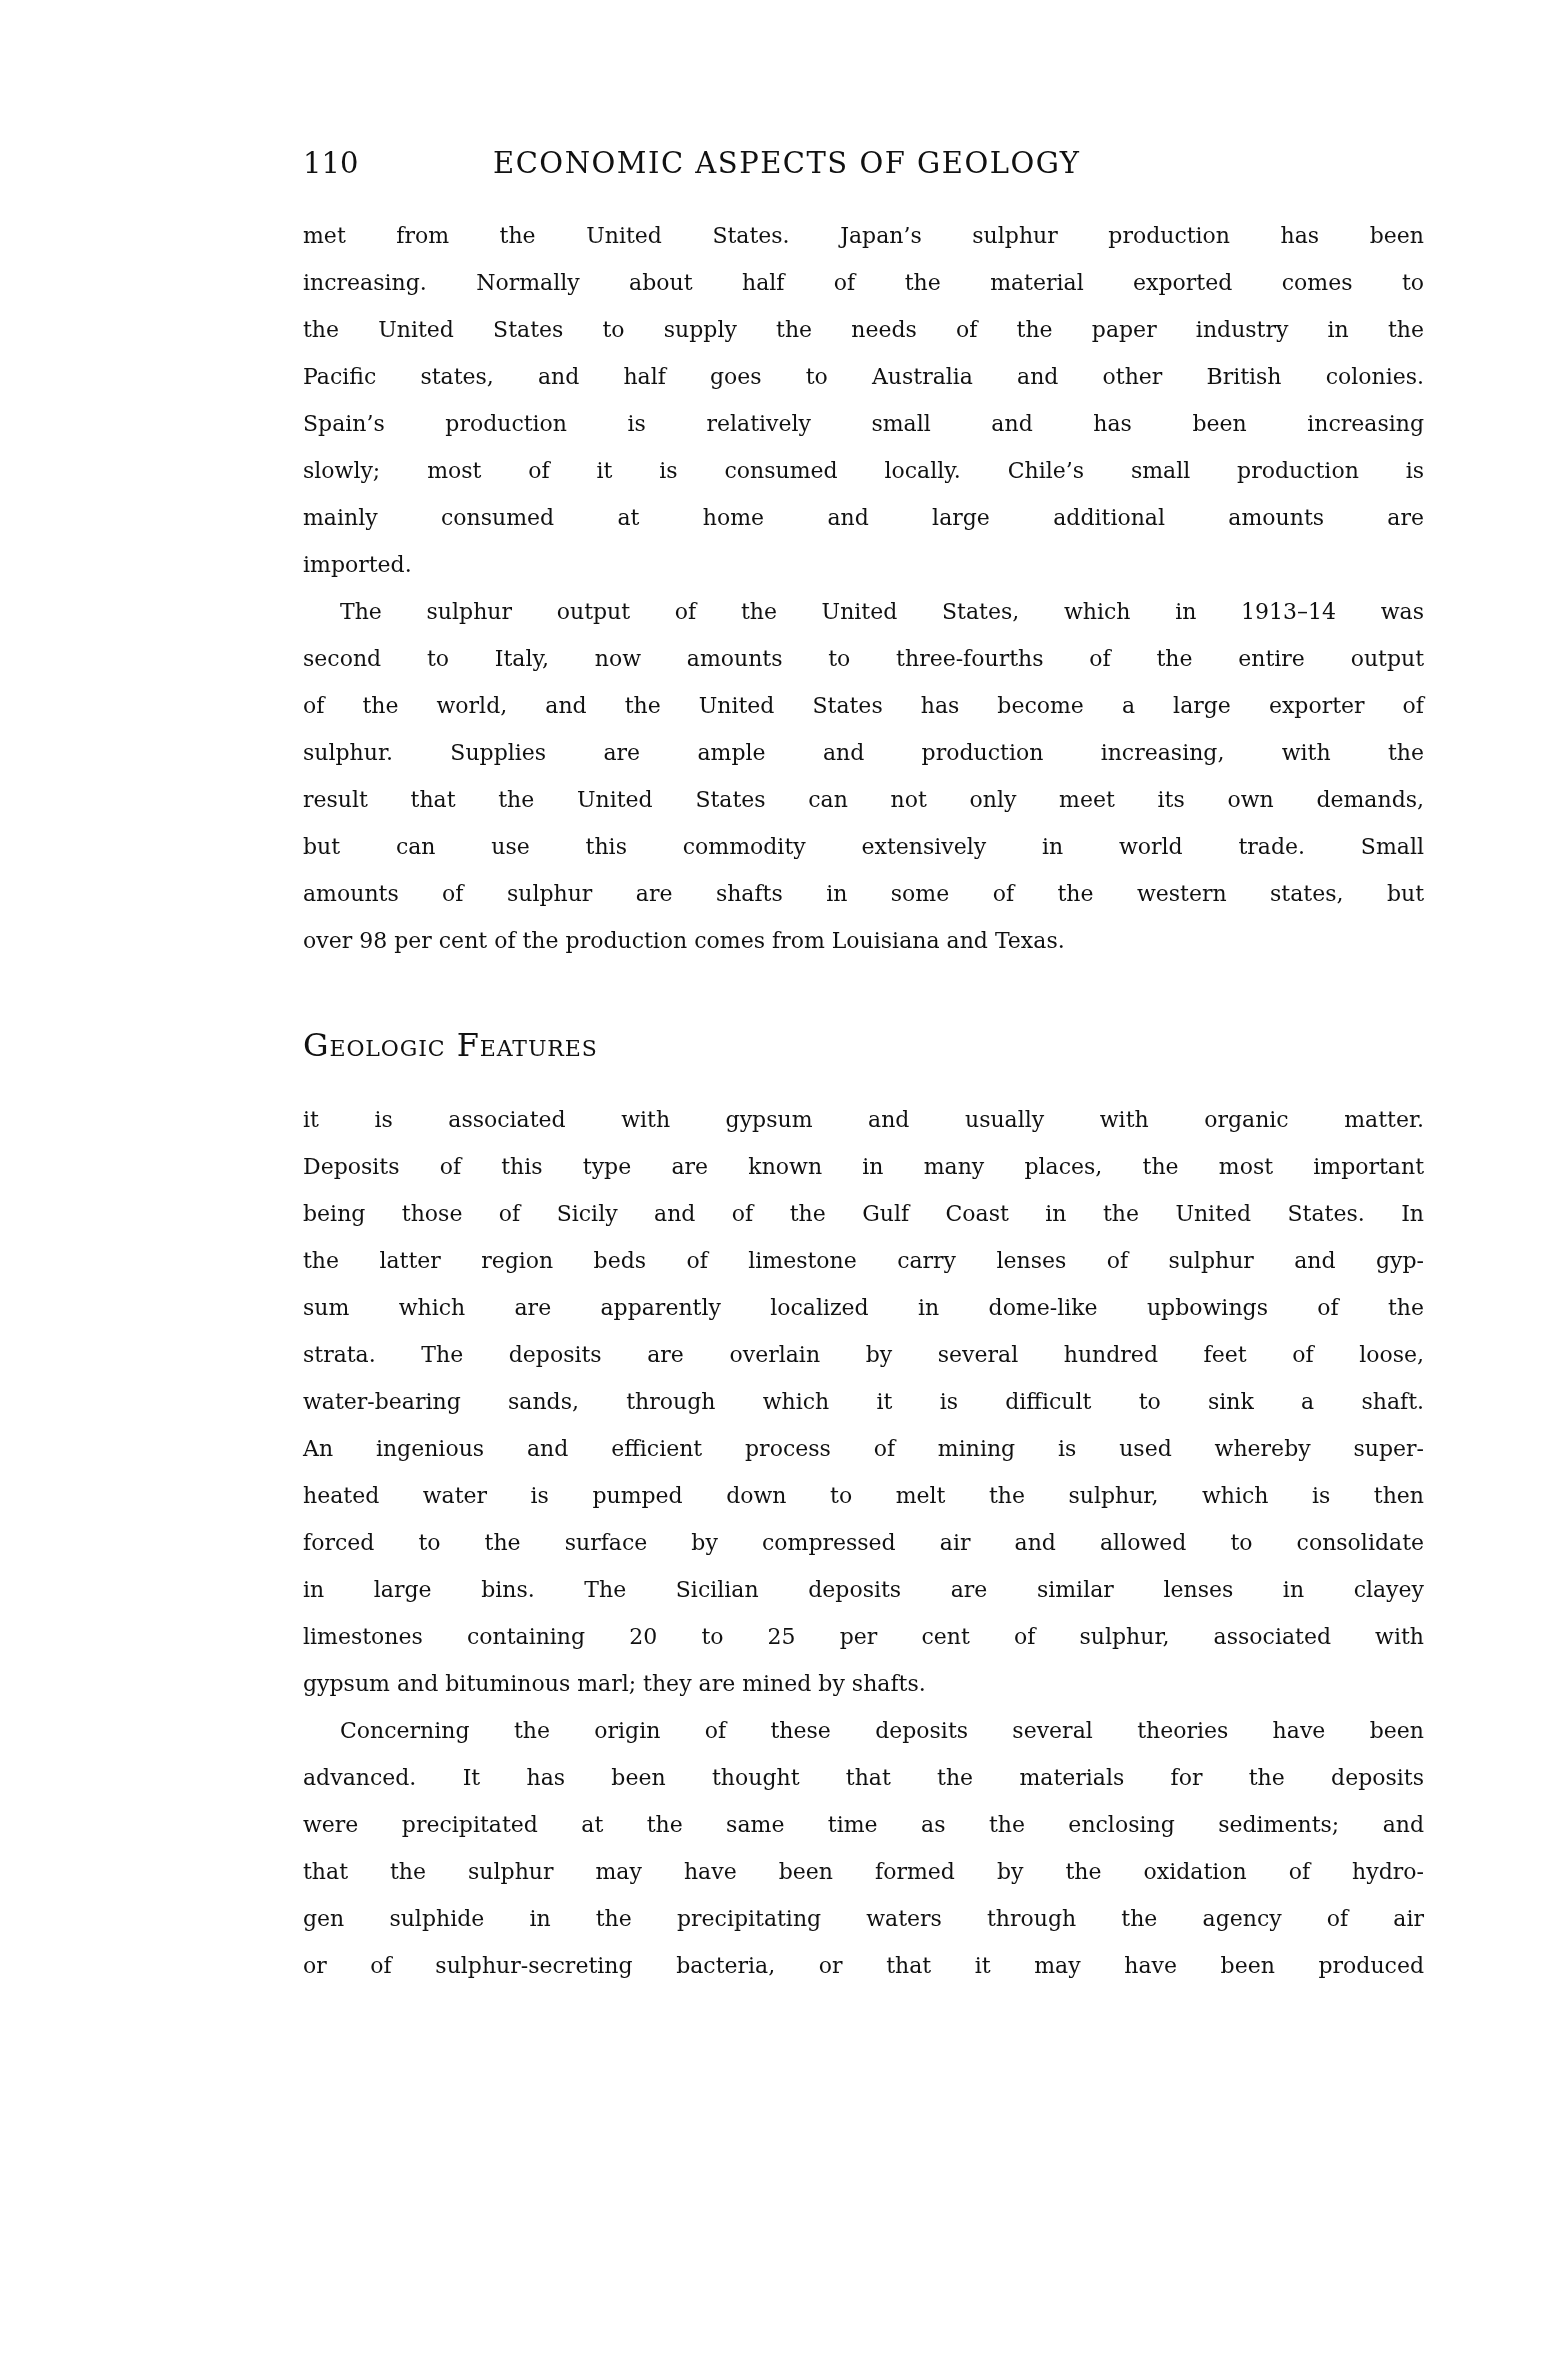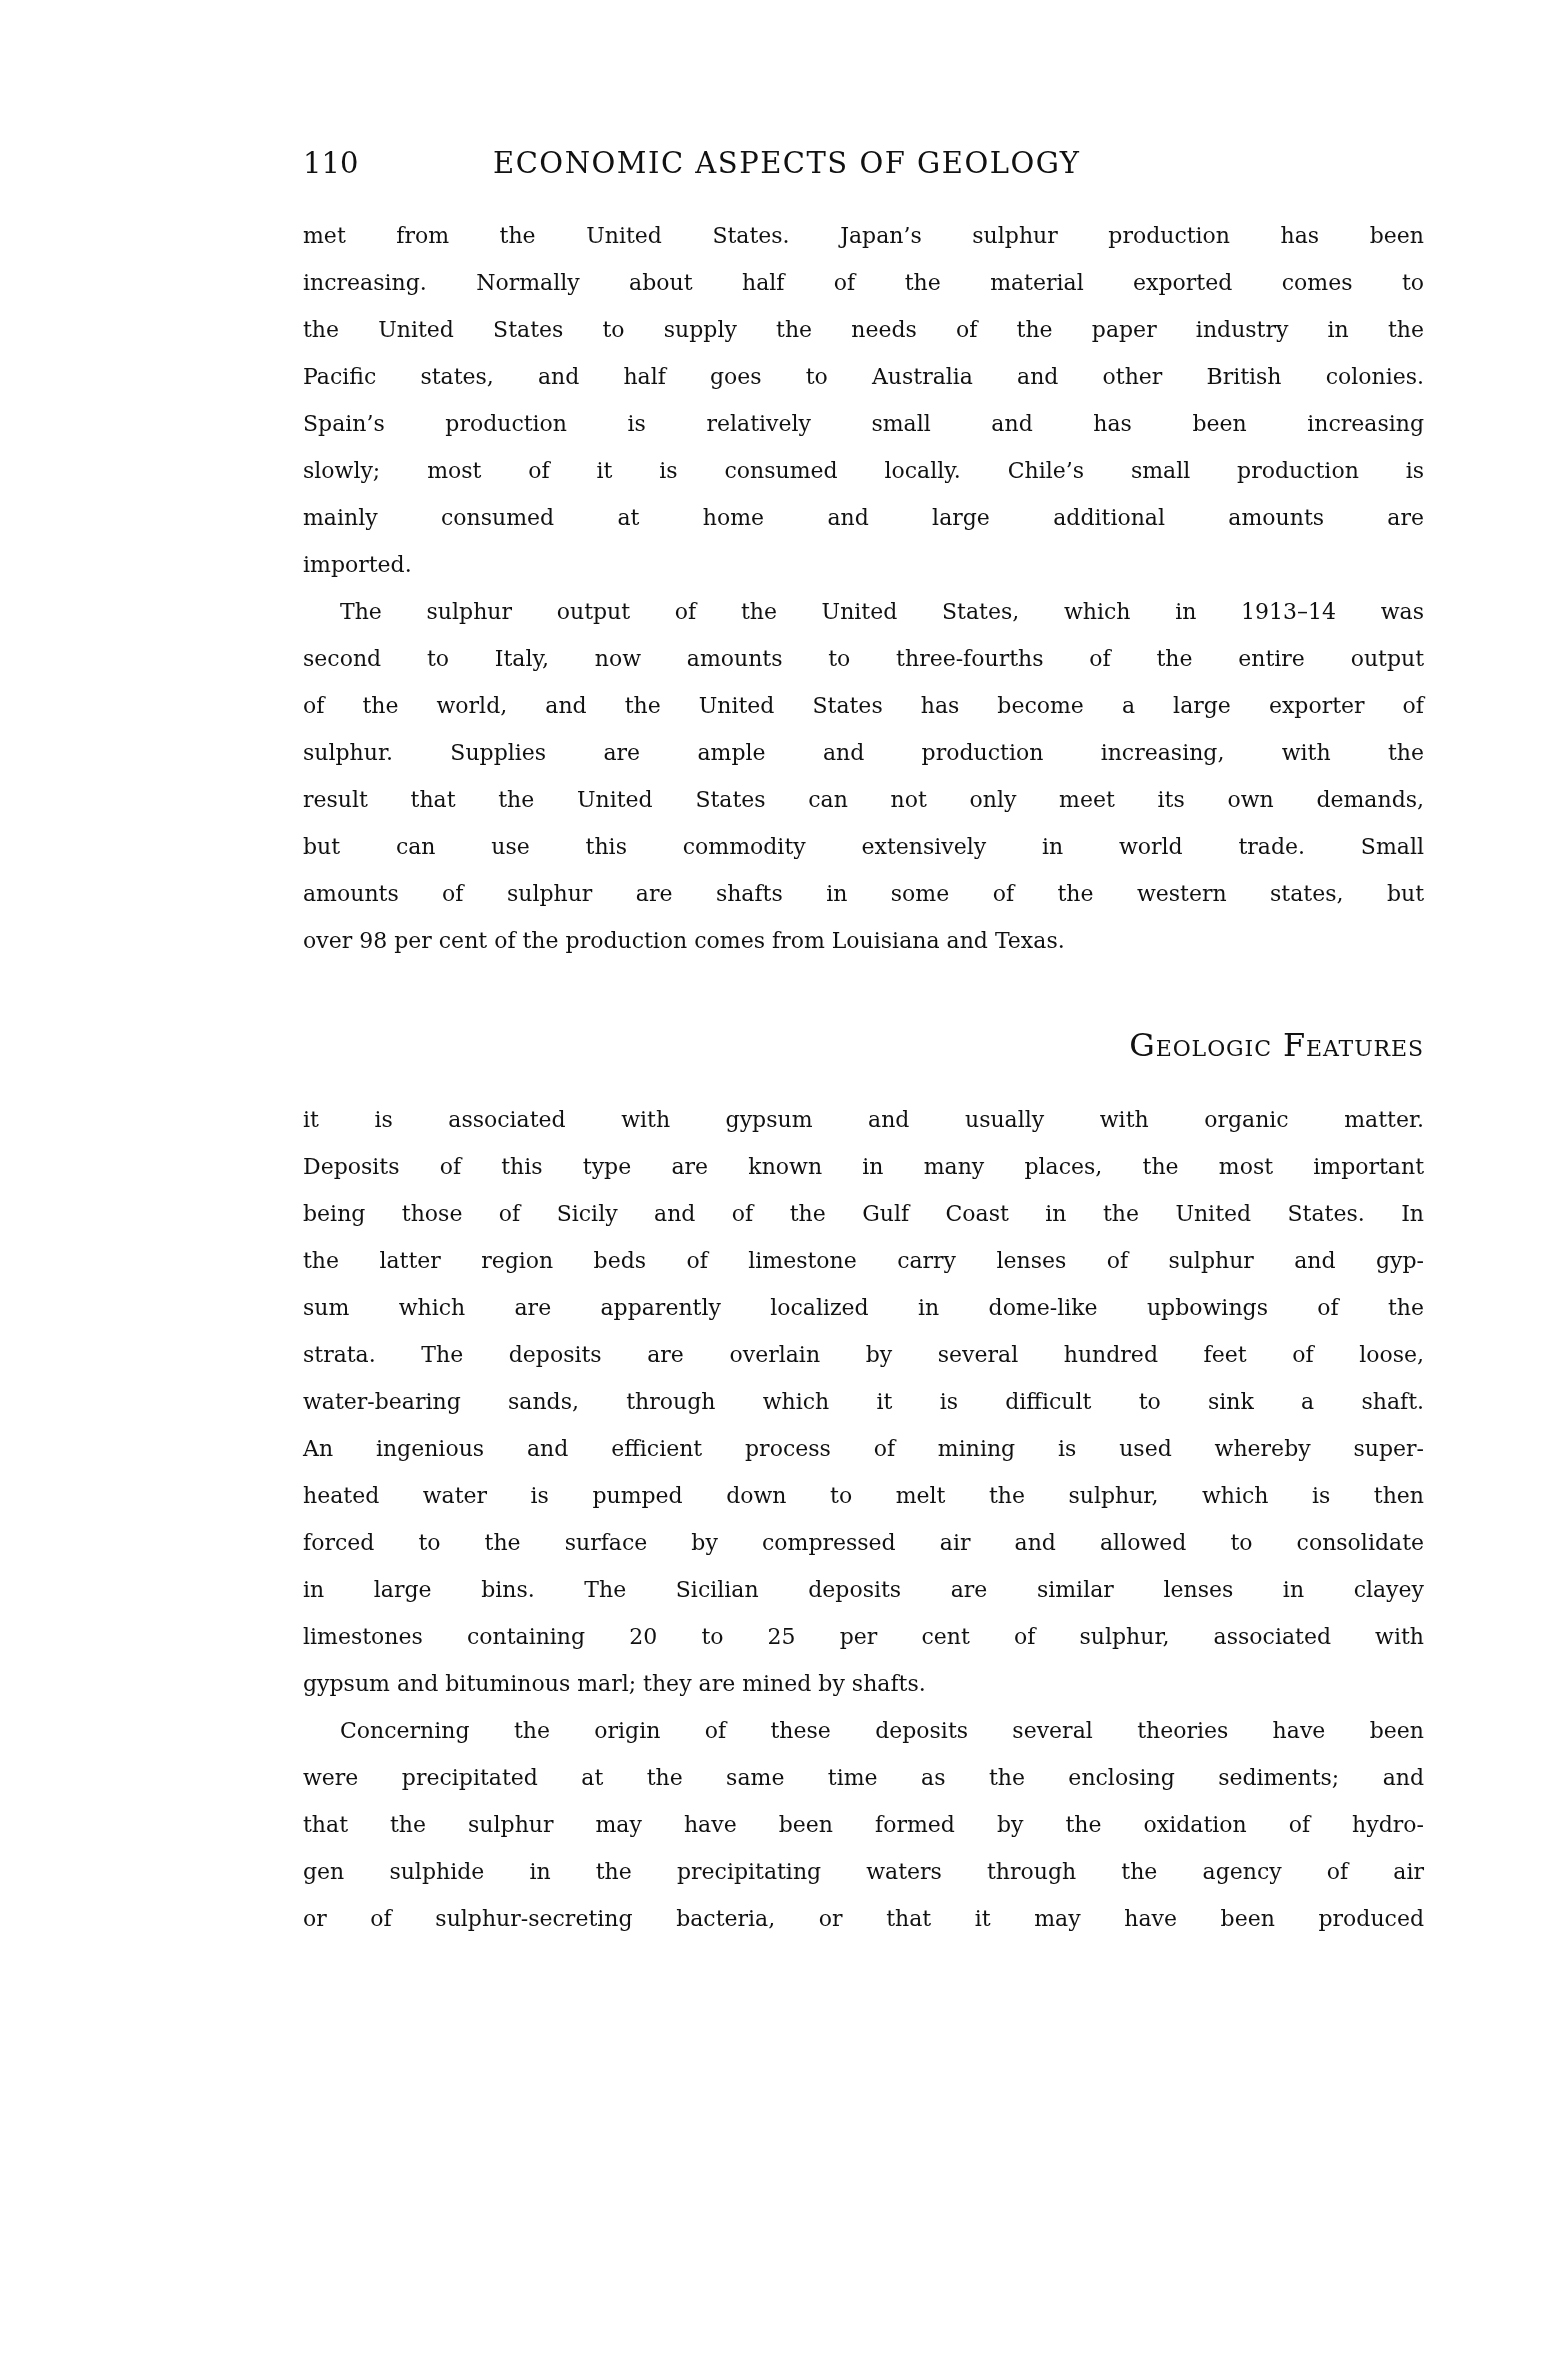--- a/index.html
+++ b/index.html
@@ -61,21 +61,21 @@
   .line.indent {
     padding-left: 37px;
   }
   .section-heading {
     position: absolute;
     left: 303px;
     top: 1022px;
     width: 1121px;
     height: 47px;
     line-height: 47px;
-    text-align: right;
+    text-align: left;
     font-size: 32px;
     font-variant: small-caps;
     letter-spacing: 0.9px;
   }
 </style>
 </head>
 <body>
 
 <div class="page-header">
   <span class="page-number">110</span>
@@ -118,19 +118,20 @@
       <div class="line">water-bearing sands, through which it is difficult to sink a shaft.</div>
       <div class="line">An ingenious and efficient process of mining is used whereby super-</div>
       <div class="line">heated water is pumped down to melt the sulphur, which is then</div>
       <div class="line">forced to the surface by compressed air and allowed to consolidate</div>
       <div class="line">in large bins.  The Sicilian deposits are similar lenses in clayey</div>
       <div class="line">limestones containing 20 to 25 per cent of sulphur, associated with</div>
       <div class="line last">gypsum and bituminous marl; they are mined by shafts.</div>
     </div>
     <div>
       <div class="line indent">Concerning the origin of these deposits several theories have been</div>
+      <div class="line">advanced.  It has been thought that the materials for the deposits</div>
       <div class="line">were precipitated at the same time as the enclosing sediments; and</div>
       <div class="line">that the sulphur may have been formed by the oxidation of hydro-</div>
       <div class="line">gen sulphide in the precipitating waters through the agency of air</div>
       <div class="line">or of sulphur-secreting bacteria, or that it may have been produced</div>
     </div>
   </div>
 
 
 </body></html>

